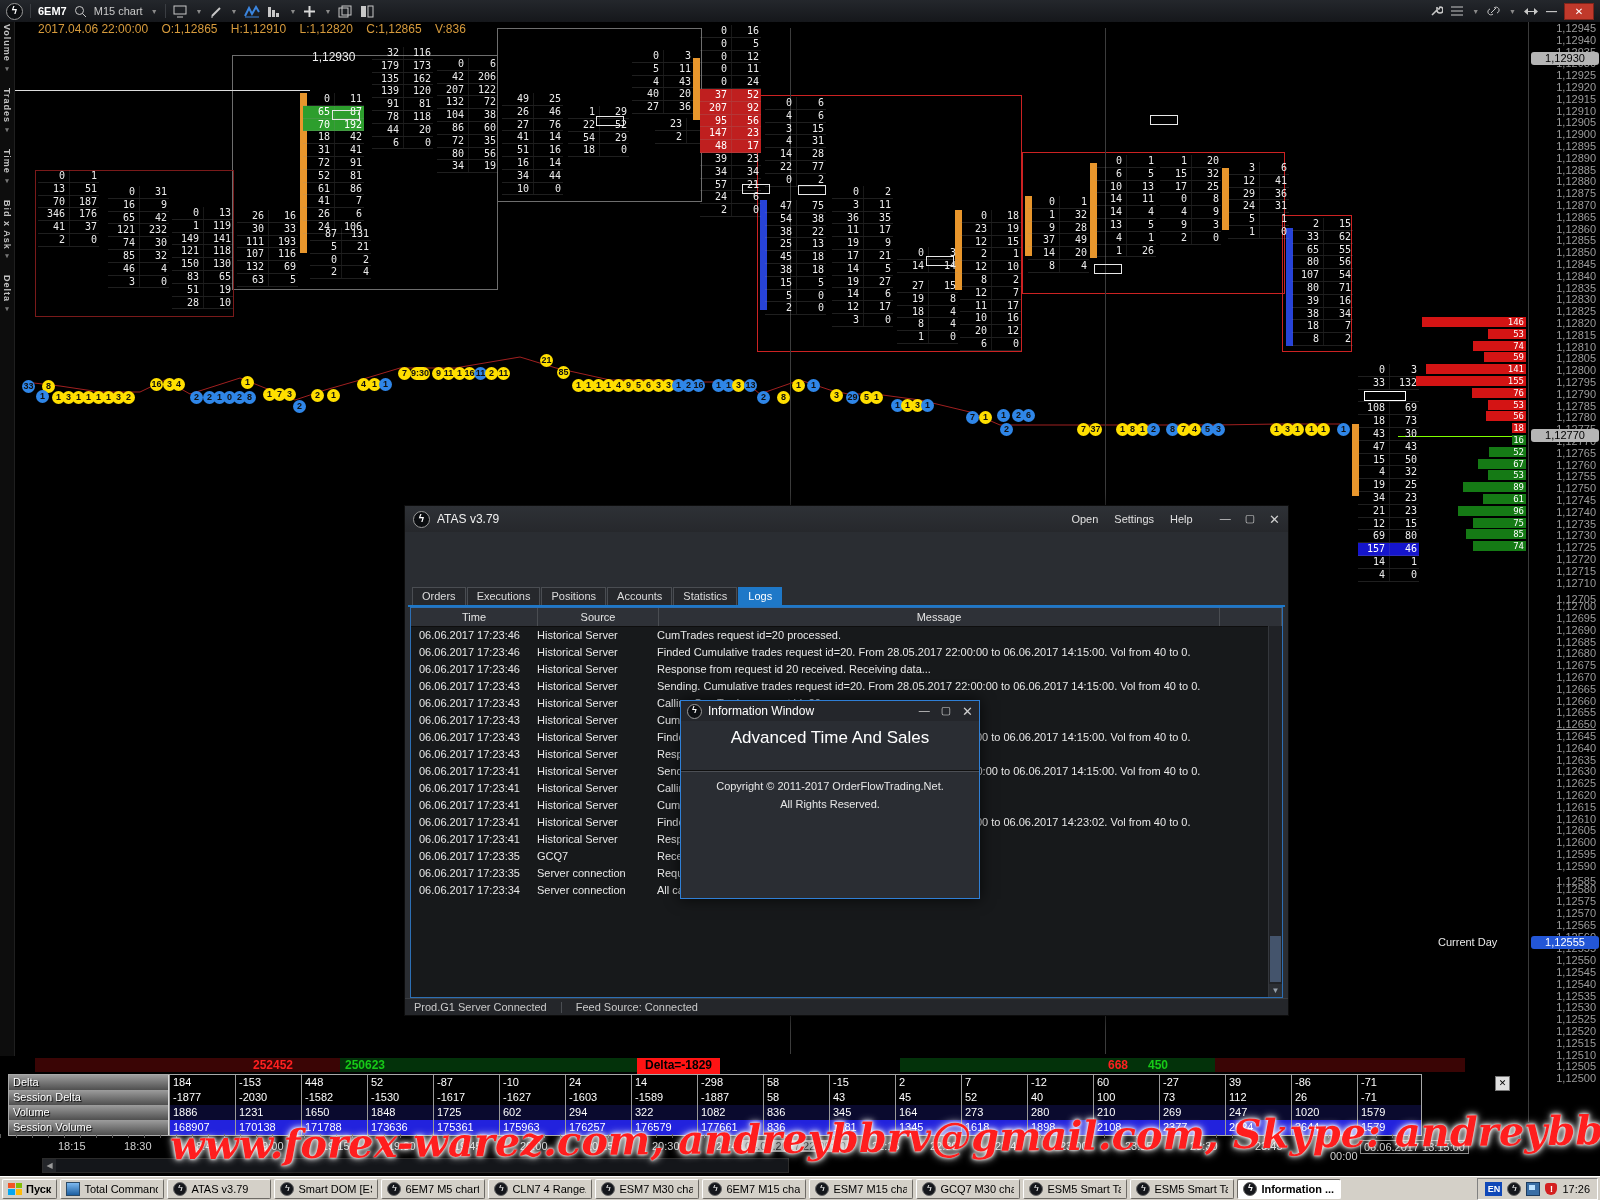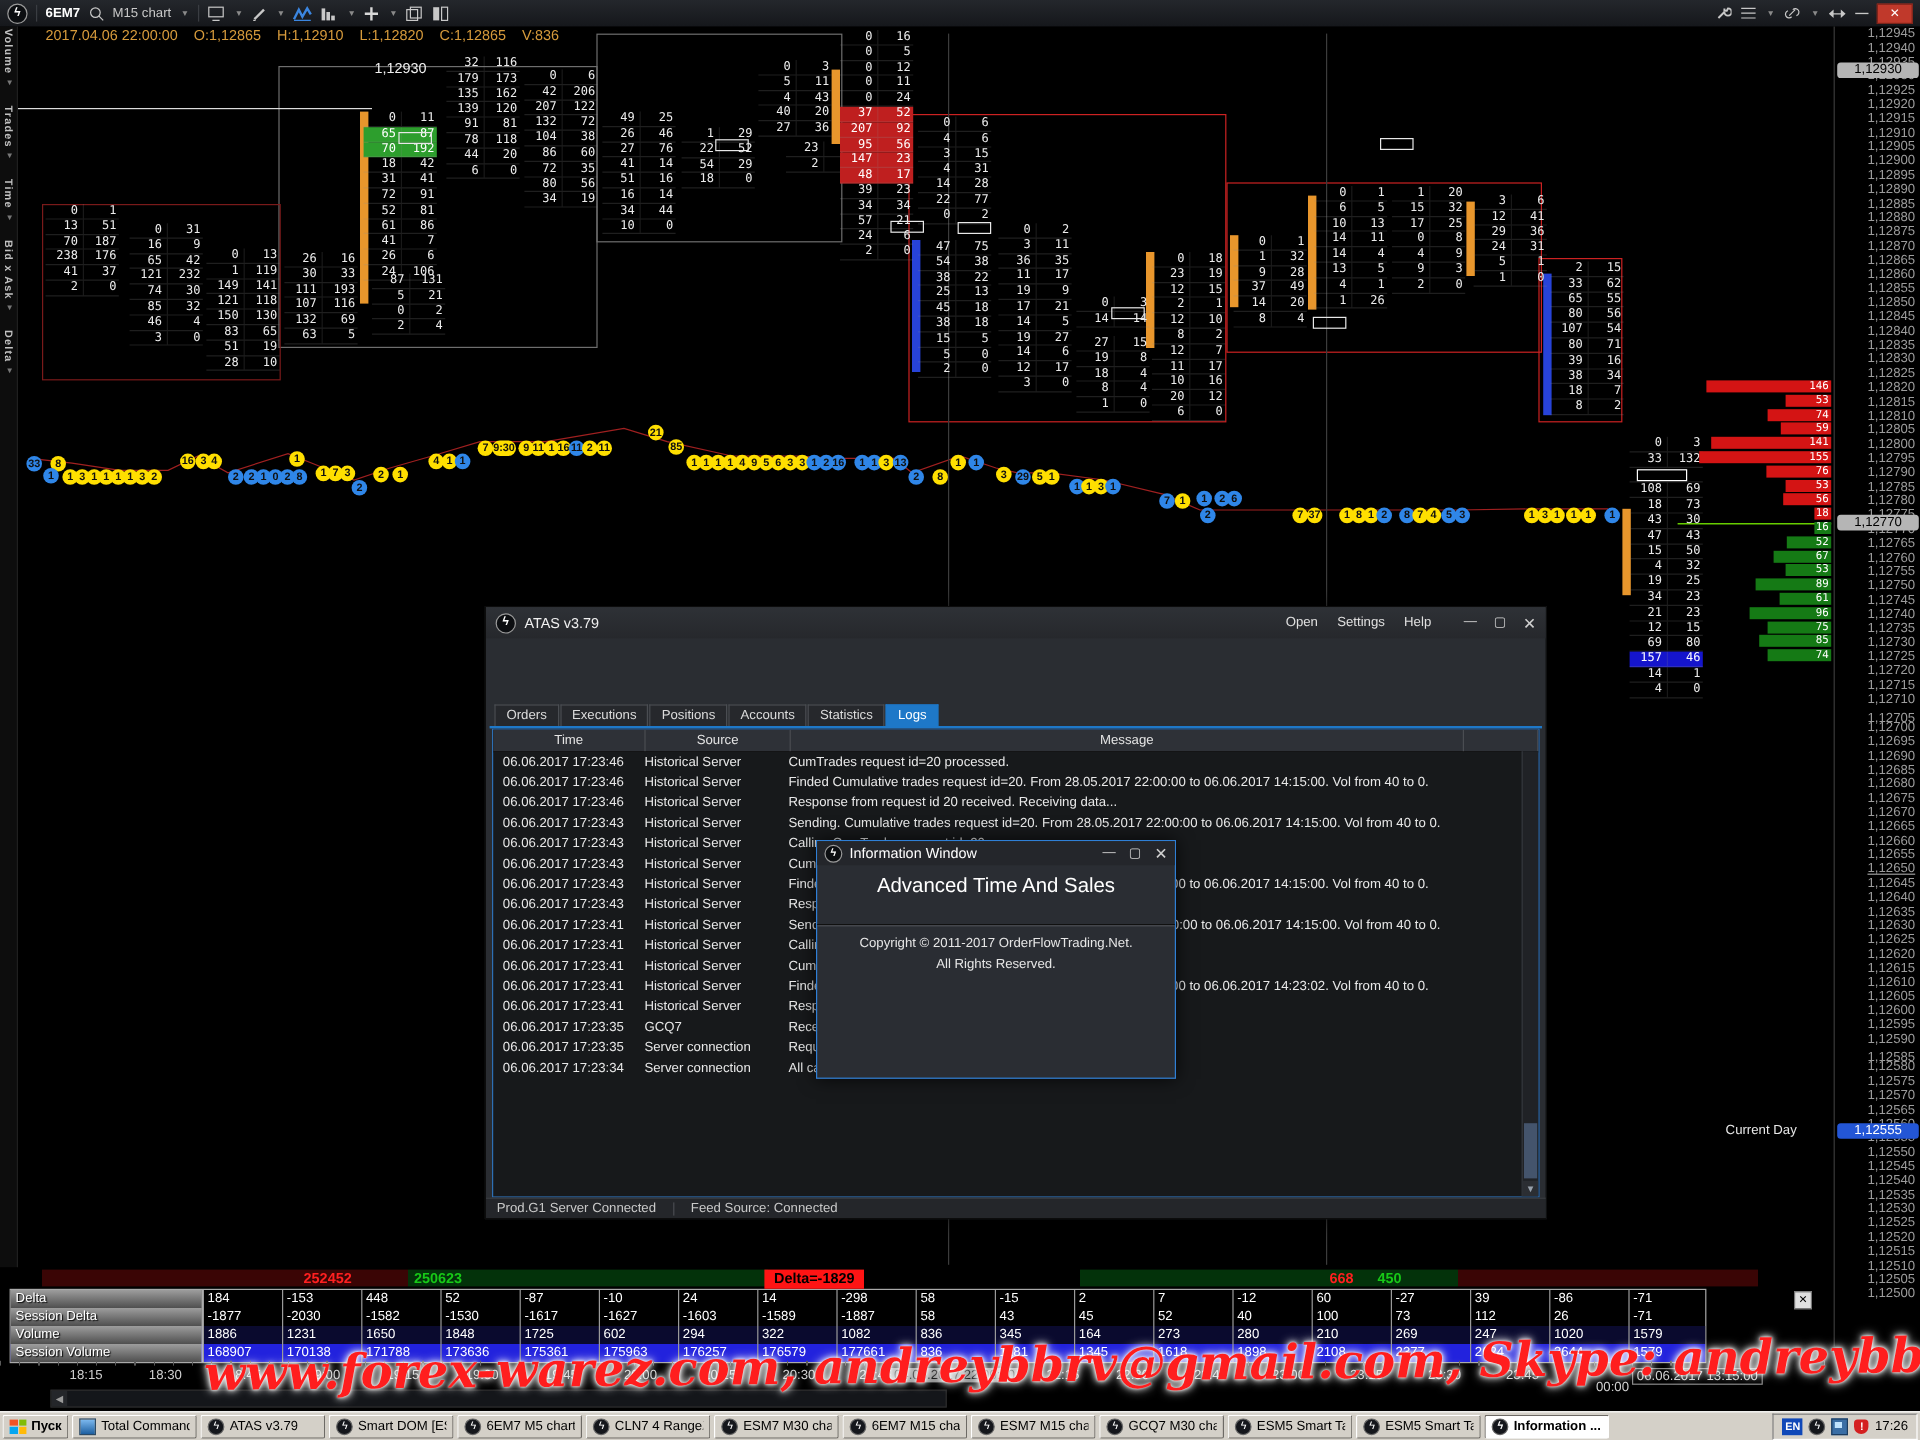--- a/index.html
+++ b/index.html
@@ -413,21 +413,21 @@
       </div>
       <div class="crow">
         <span class="ca">13</span>
         <span class="cb">51</span>
       </div>
       <div class="crow">
         <span class="ca">70</span>
         <span class="cb">187</span>
       </div>
       <div class="crow">
-        <span class="ca">238</span>
+        <span class="ca">346</span>
         <span class="cb">176</span>
       </div>
       <div class="crow">
         <span class="ca">41</span>
         <span class="cb">37</span>
       </div>
       <div class="crow">
         <span class="ca">2</span>
         <span class="cb">0</span>
       </div>

